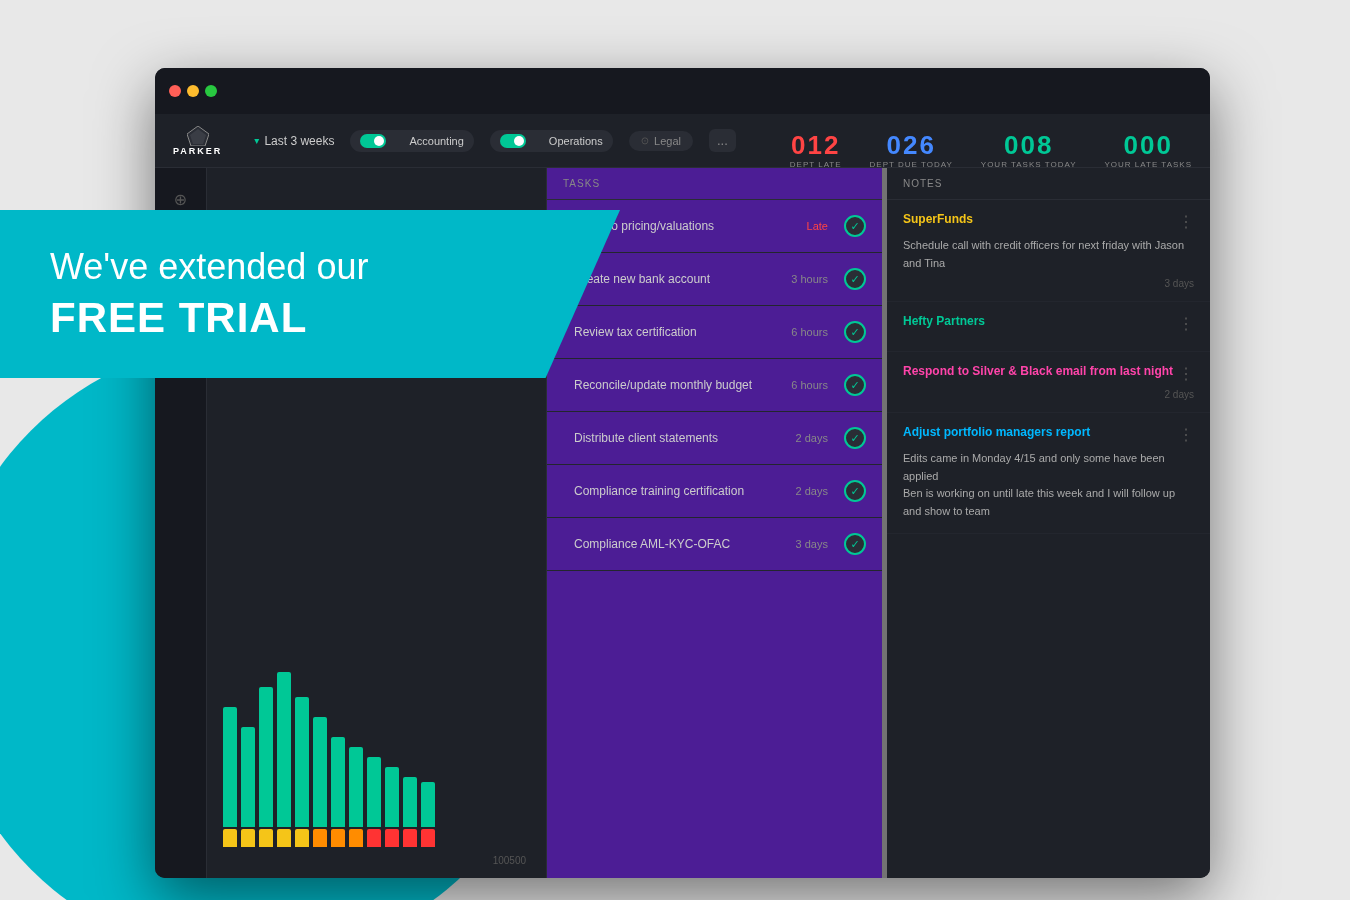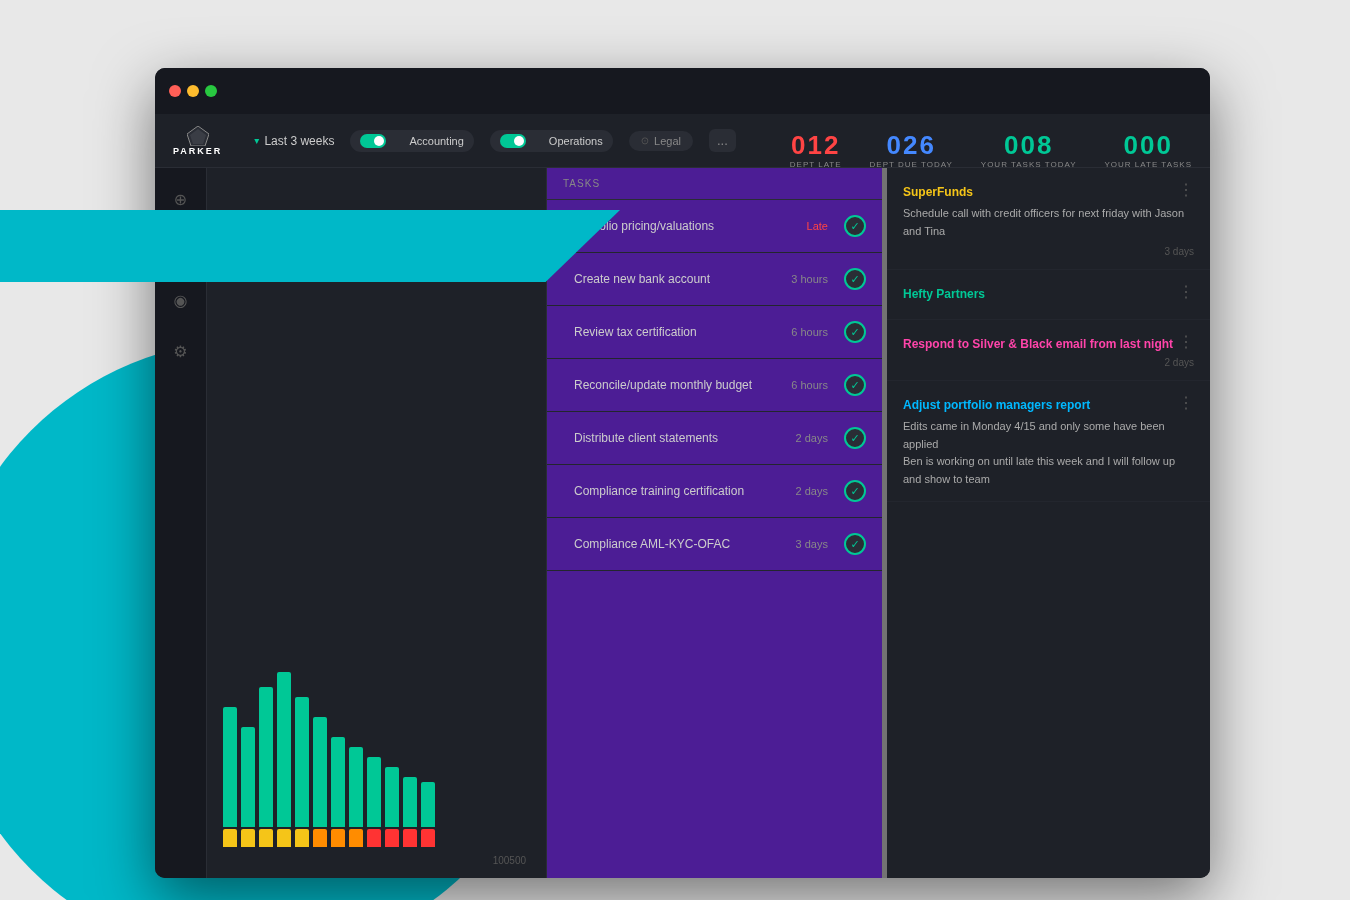--- a/index.html
+++ b/index.html
@@ -314,21 +314,21 @@
       letter-spacing: 1px;
       text-transform: uppercase;
       border-bottom: 1px solid #2a2d35;
     }
     .note-card {
       border-bottom: 1px solid #23262e;
       padding: 12px 16px;
     }
     .note-card-header {
       display: flex;
-      align-items: flex-end;
+      align-items: flex-start;
       justify-content: space-between;
       margin-bottom: 6px;
     }
     .note-title {
       font-size: 12px;
       font-weight: 600;
     }
     .note-title.yellow { color: #f5c518; }
     .note-title.green { color: #00c896; }
     .note-title.magenta { color: #ff44aa; }
@@ -348,20 +348,22 @@
       color: #555;
       font-size: 10px;
     }
   </style>
 </head>
 <body>
 
 <div class="teal-bg"></div>
 
 <div class="promo-banner">
+  <div class="line1">We've extended our</div>
+  <div class="line2">FREE TRIAL</div>
 </div>
 
 <div class="app-window">
 
   <div class="title-bar">
     <div class="traffic-light tl-red"></div>
     <div class="traffic-light tl-yellow"></div>
     <div class="traffic-light tl-green"></div>
   </div>
 
@@ -526,20 +528,21 @@
           <div class="task-row">
             <div class="task-indicator" style="background: transparent;"></div>
             <div class="task-name">Compliance AML-KYC-OFAC</div>
             <div class="task-time">3 days</div>
             <div class="check-circle">✓</div>
           </div>
         </div>
     </div>
 
     <div class="notes-panel">
+      <div class="notes-header">NOTES</div>
       <div id="notes-list">
           <div class="note-card">
             <div class="note-card-header">
               <div class="note-title yellow">SuperFunds</div>
               <div class="note-menu">⋮</div>
             </div>
             <div class="note-body" style="white-space: pre-line;">Schedule call with credit officers for next friday with Jason and Tina</div>
             <div class="note-footer">
               <span class="note-days">3 days</span>
             </div>

